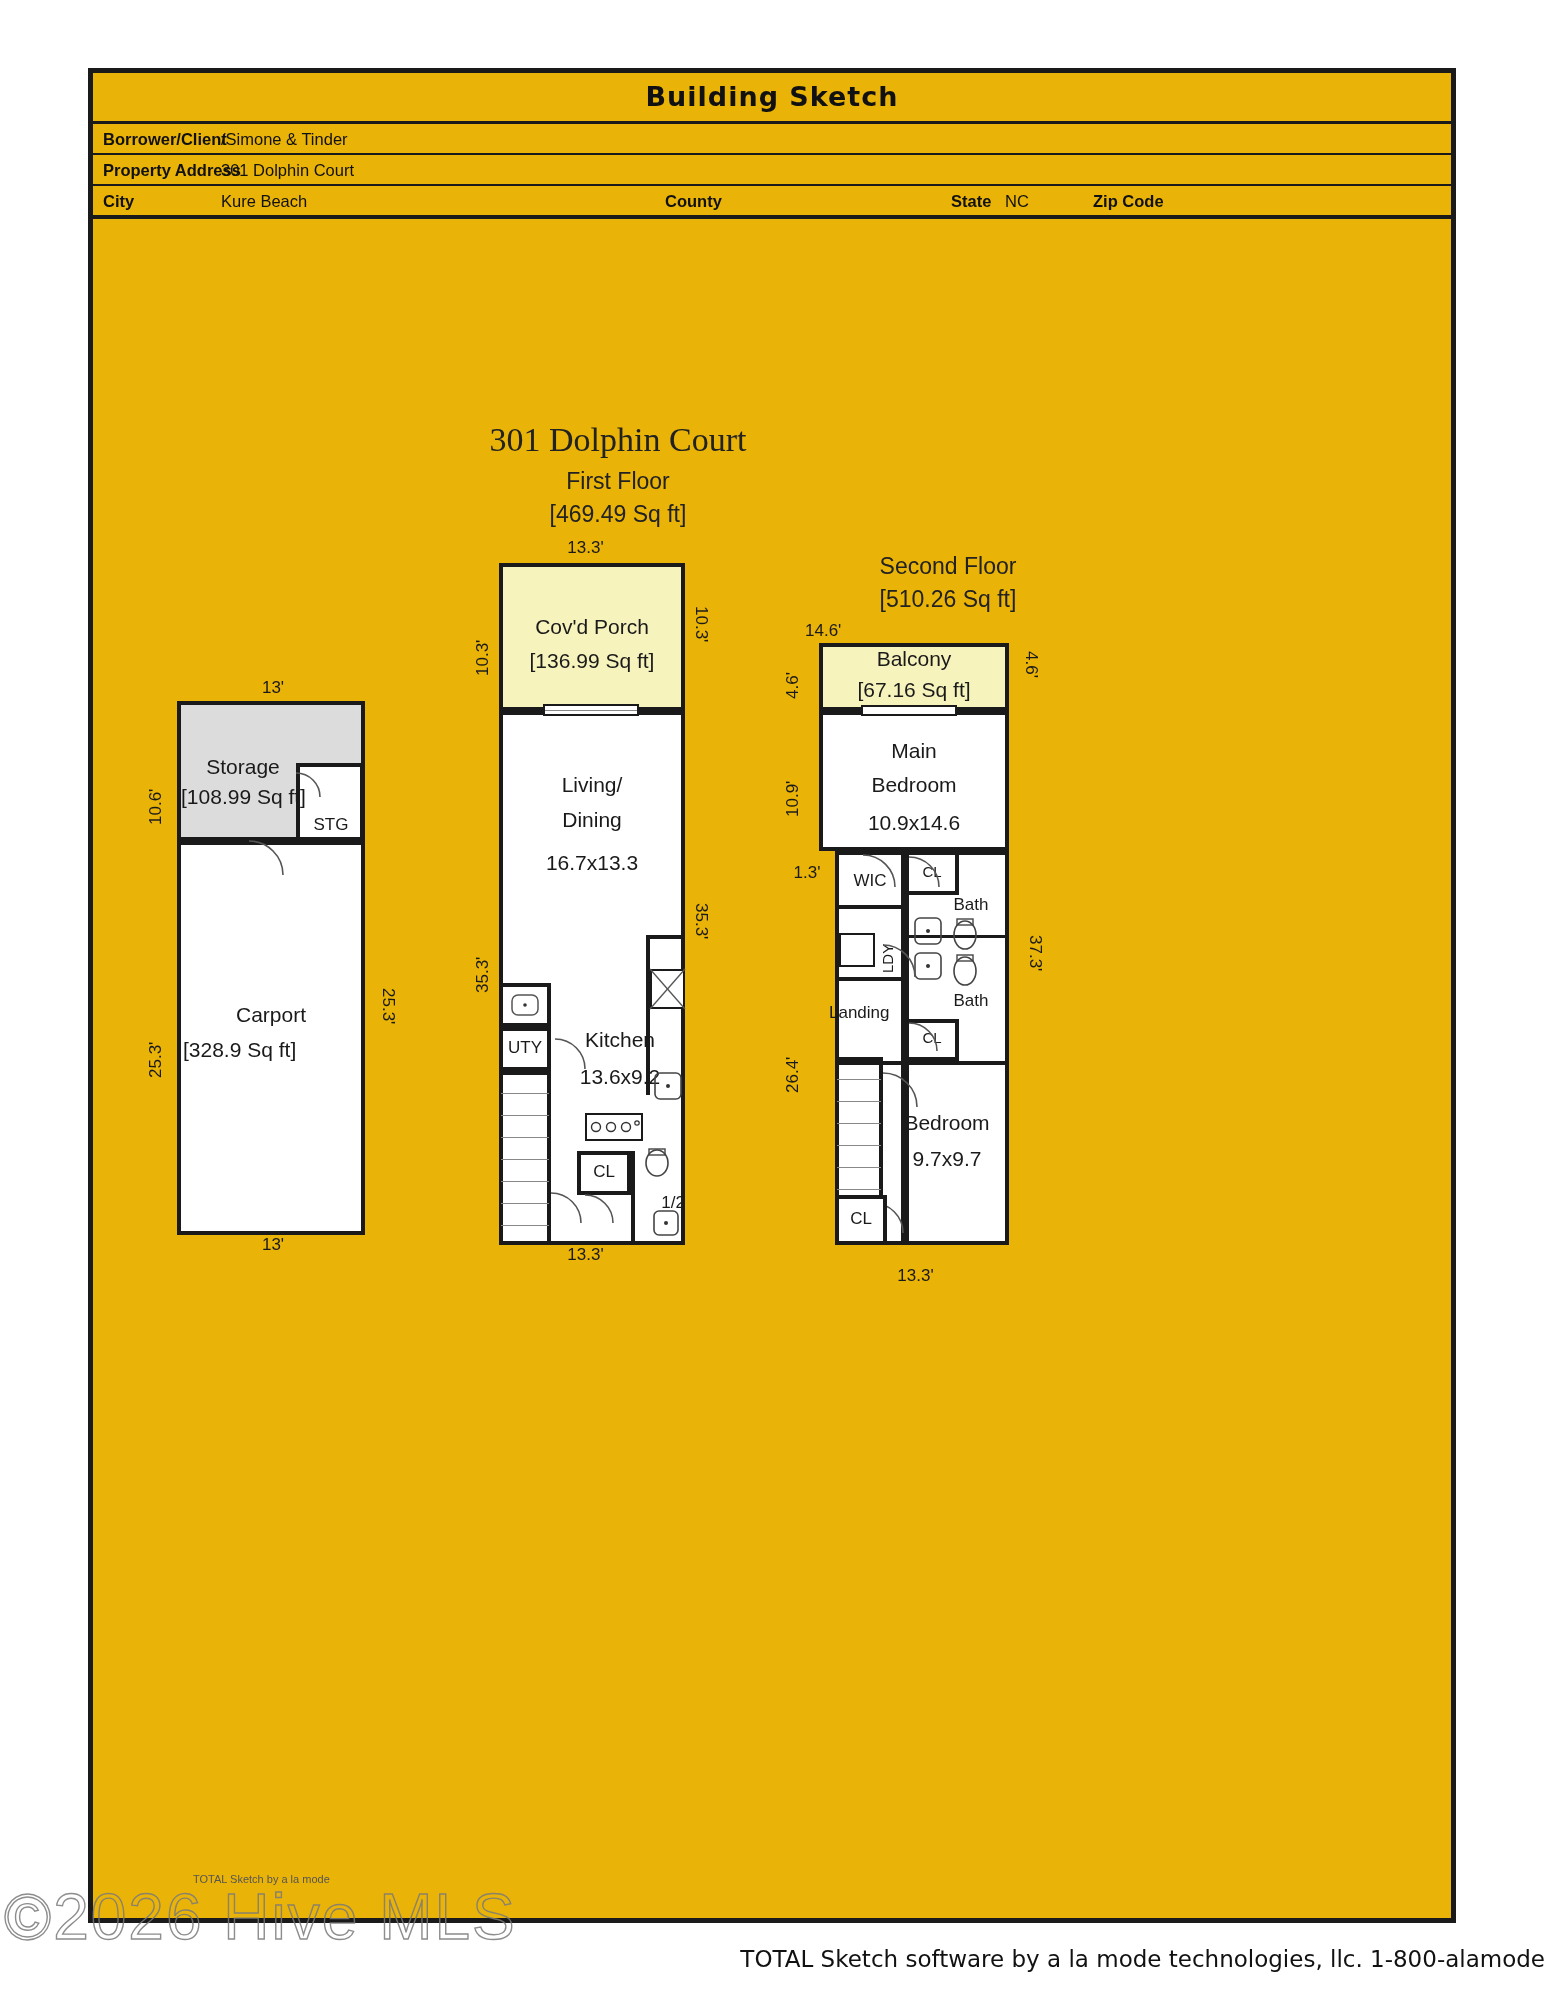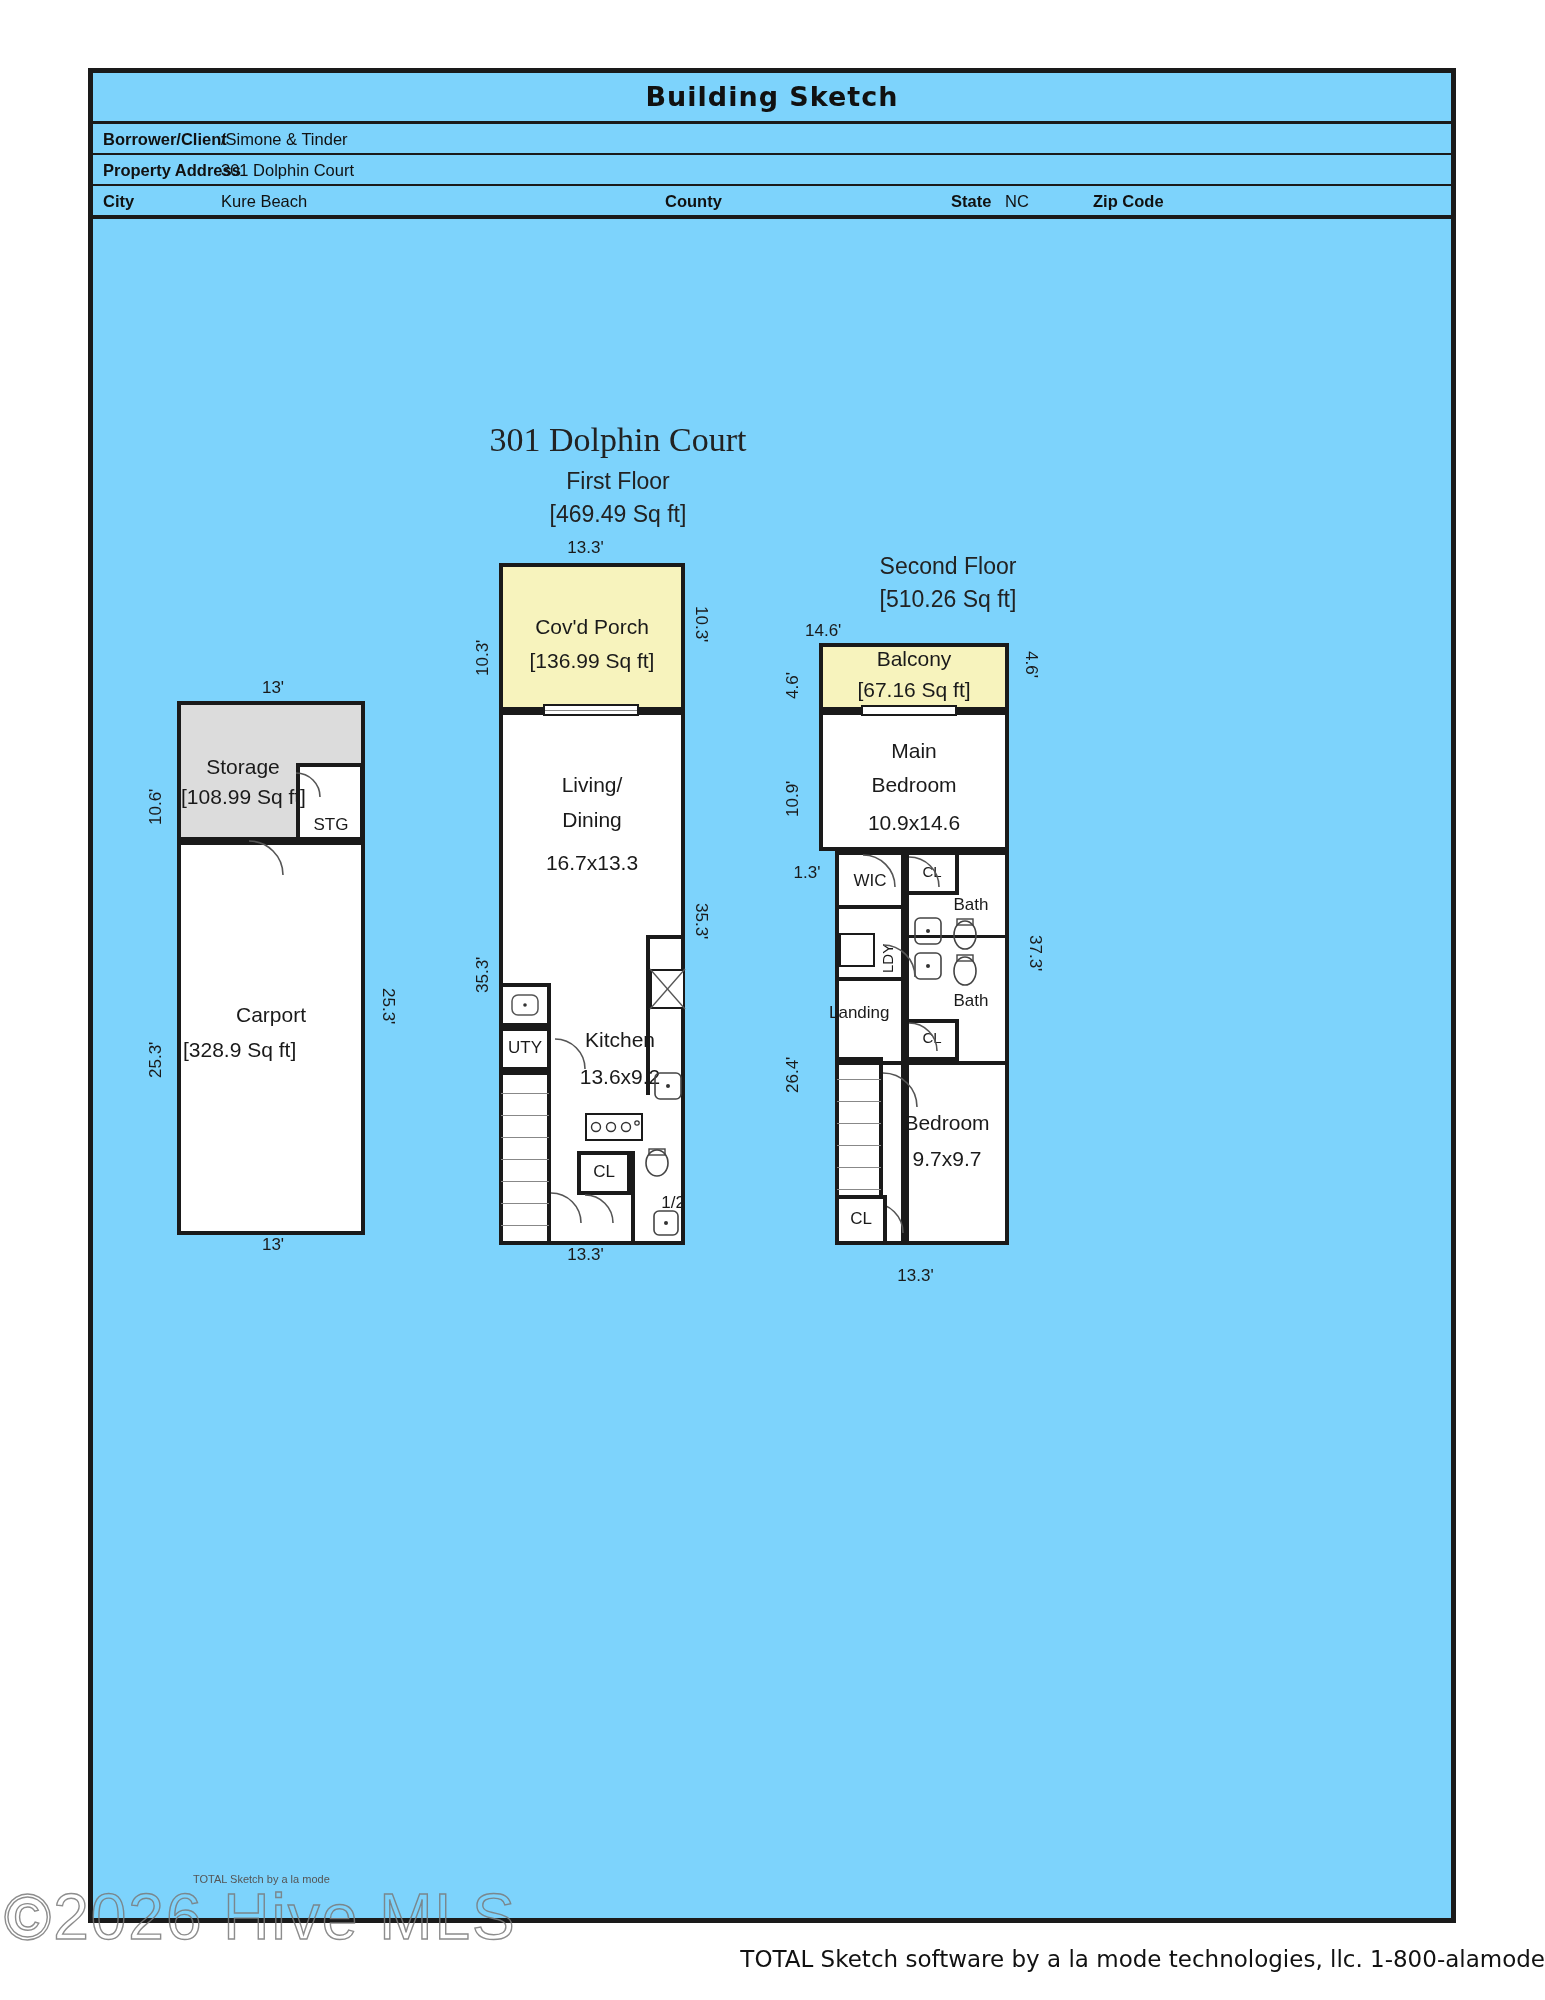--- a/index.html
+++ b/index.html
@@ -3,21 +3,21 @@
 <meta charset="utf-8">
 <style>
   html,body{margin:0;padding:0;}
   body{
     width:1545px;height:2000px;background:#ffffff;
     font-family:"Liberation Sans", sans-serif;
     position:relative;overflow:hidden;
   }
   .page-frame{
     position:absolute;left:88px;top:68px;width:1368px;height:1855px;
-    border:5px solid #1a1a1a;box-sizing:border-box;background:#7dd3fc;
+    border:5px solid #1a1a1a;box-sizing:border-box;background:#eab308;
   }
   
   .hdr{position:absolute;left:0;top:0;width:100%;}
   .hdr-title{
     height:48px;line-height:48px;text-align:center;
     font-weight:bold;font-size:27px;letter-spacing:1px;color:#111;
     border-bottom:3px solid #1a1a1a;
     font-family:"DejaVu Sans", sans-serif;
   }
   .hdr-row{

